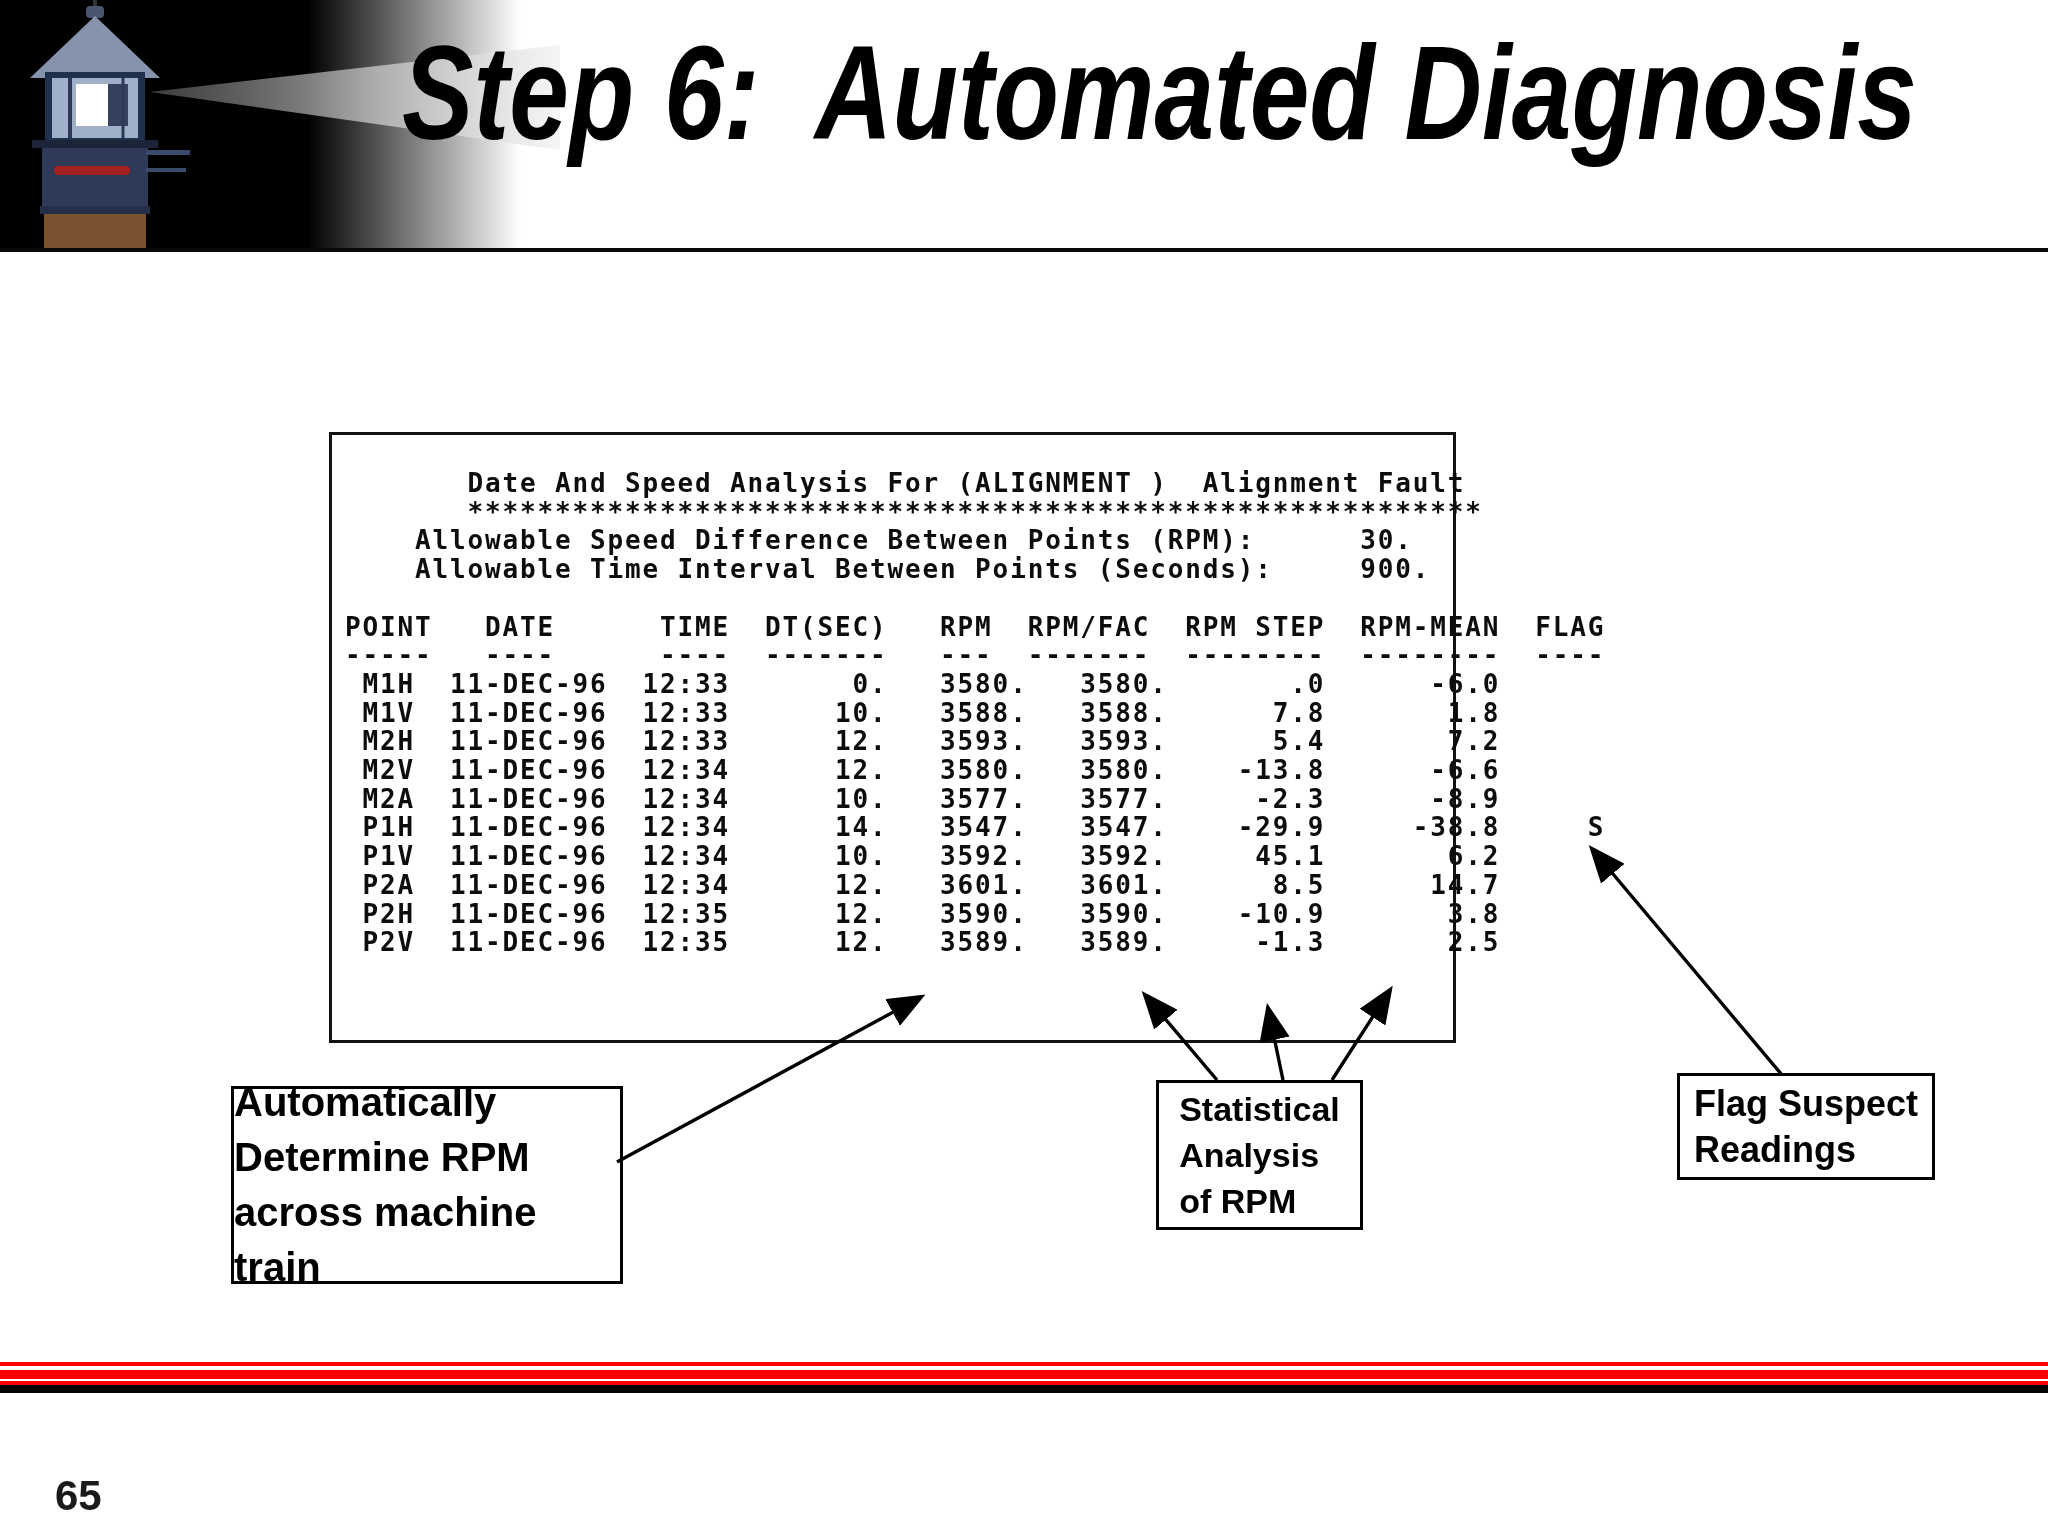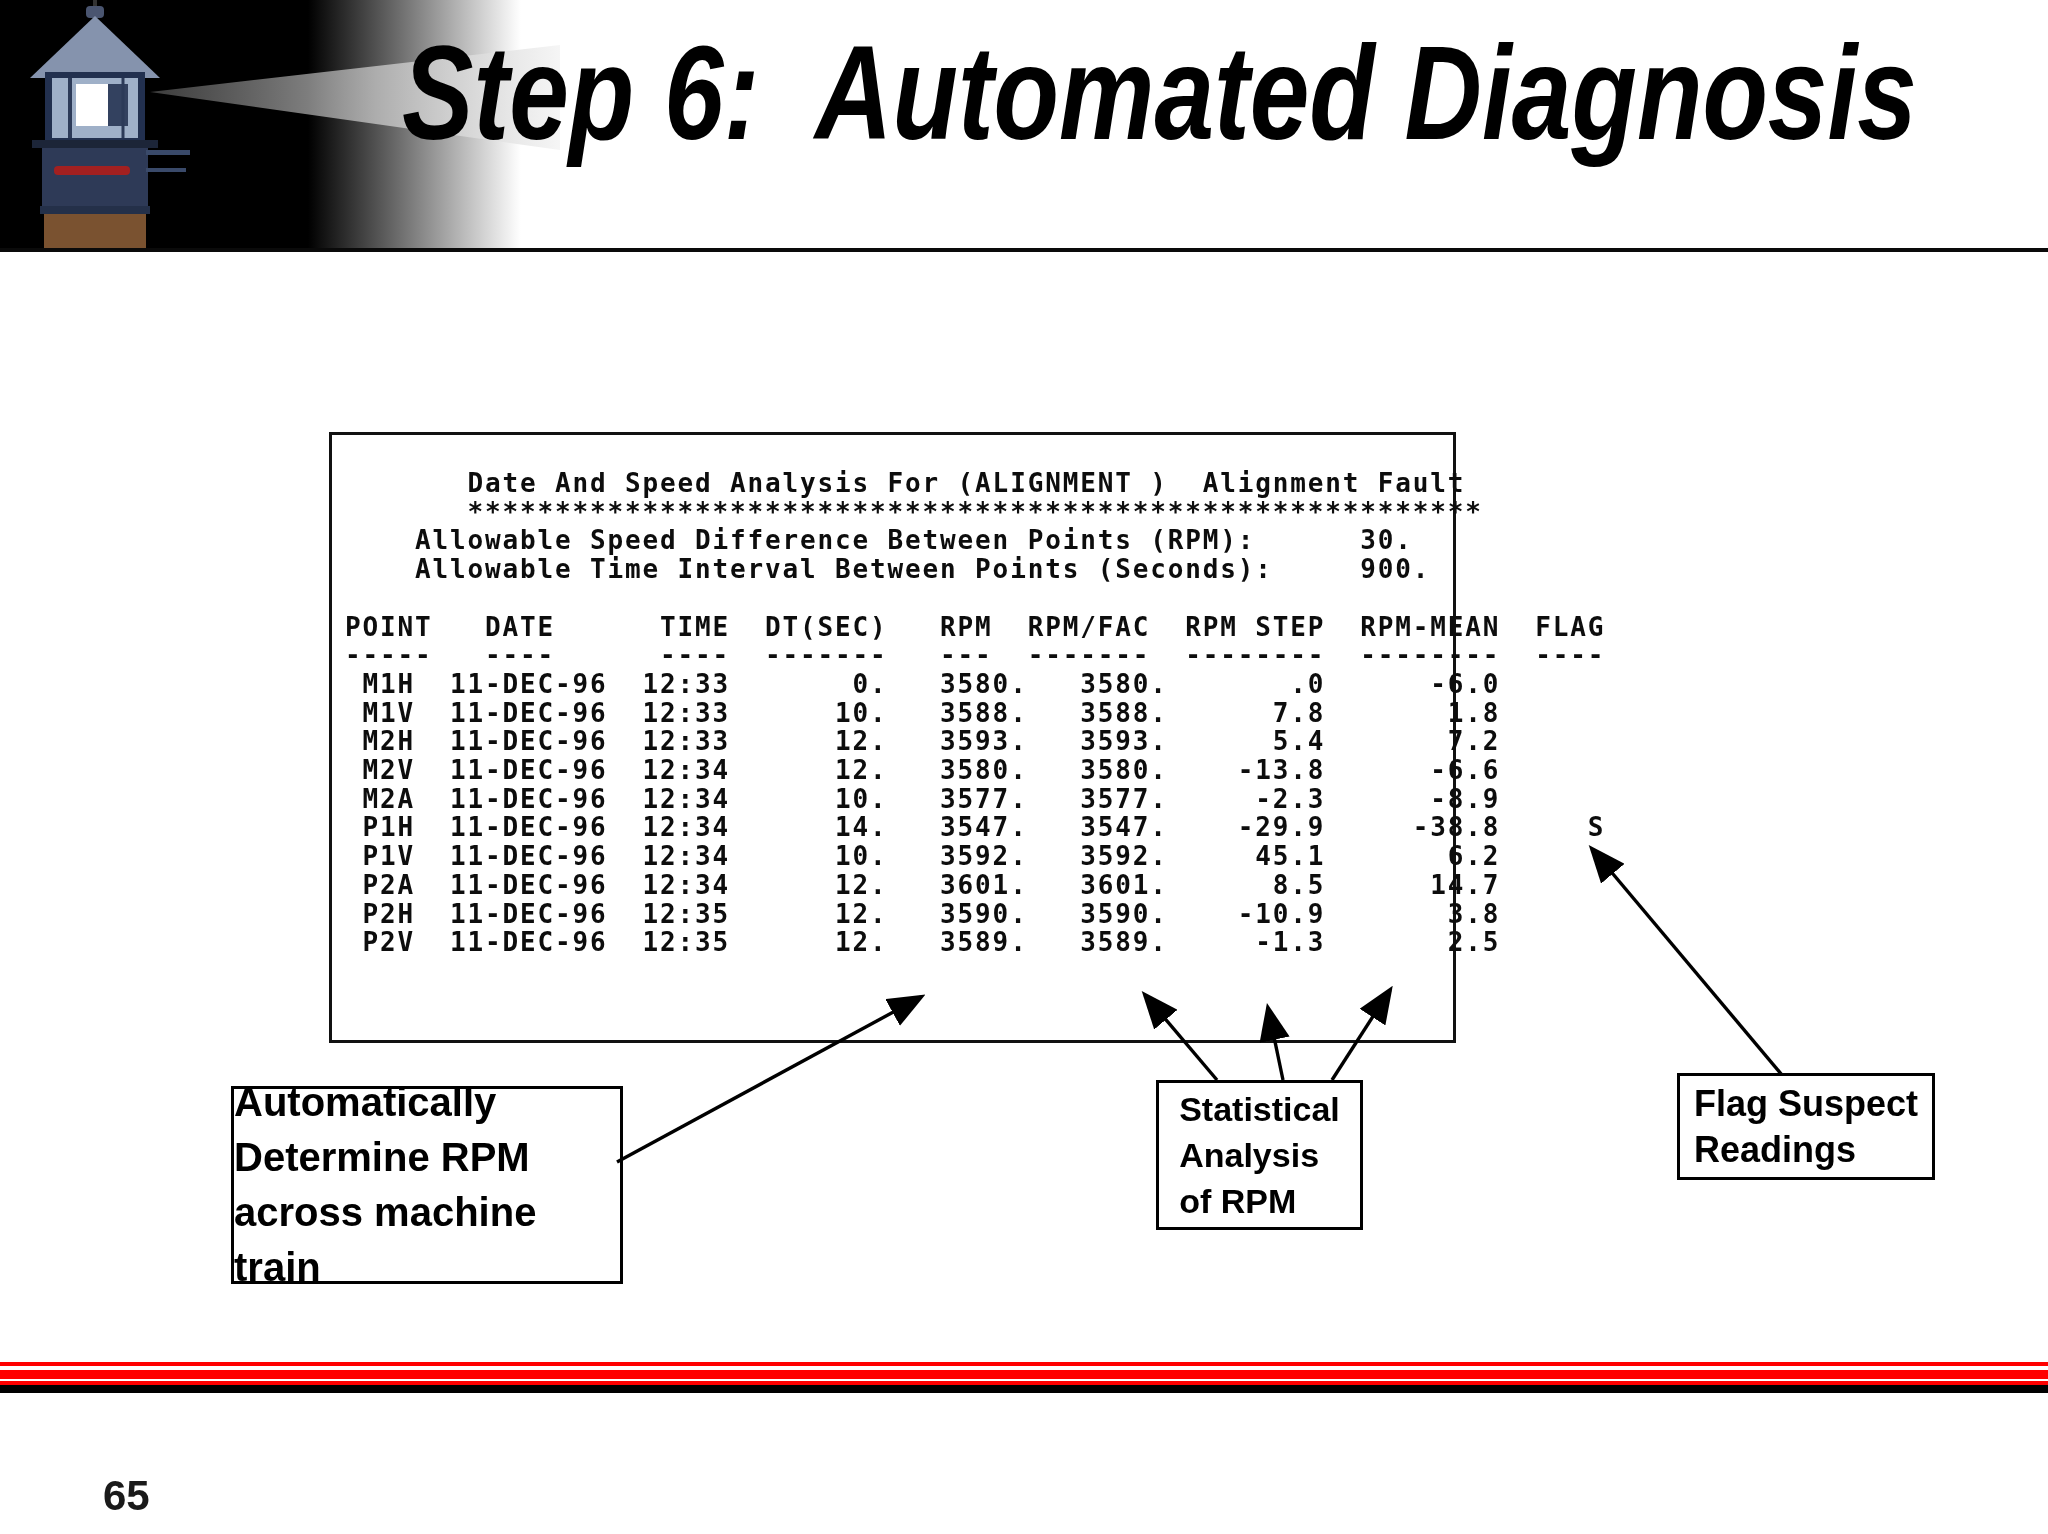--- a/index.html
+++ b/index.html
@@ -44,21 +44,21 @@
   .arrows { position:absolute; left:0; top:0; width:2048px; height:1534px; pointer-events:none; }
   .foot-red {
     position:absolute; left:0; top:1362px; width:2048px; height:23px;
     background:linear-gradient(to bottom,
       #f00 0, #f00 4px, #fff 4px, #fff 8px,
       #f00 8px, #f00 17px, #fff 17px, #fff 19px, #f00 19px, #f00 23px);
   }
   .foot-black { position:absolute; left:0; top:1385px; width:2048px; height:8px; background:#000; }
   .page-num {
     position:absolute; left:55px; top:1472px;
-    font-size:42px; font-weight:bold; color:#1a1a1a;margin-left:48px;
+    font-size:42px; font-weight:bold; color:#1a1a1a;
   }
 </style>
 </head>
 <body>
 
 <div class="slide">
 
   <div class="lh-wrap">
     <svg width="560" height="250" viewBox="0 0 560 250">
       <defs>

